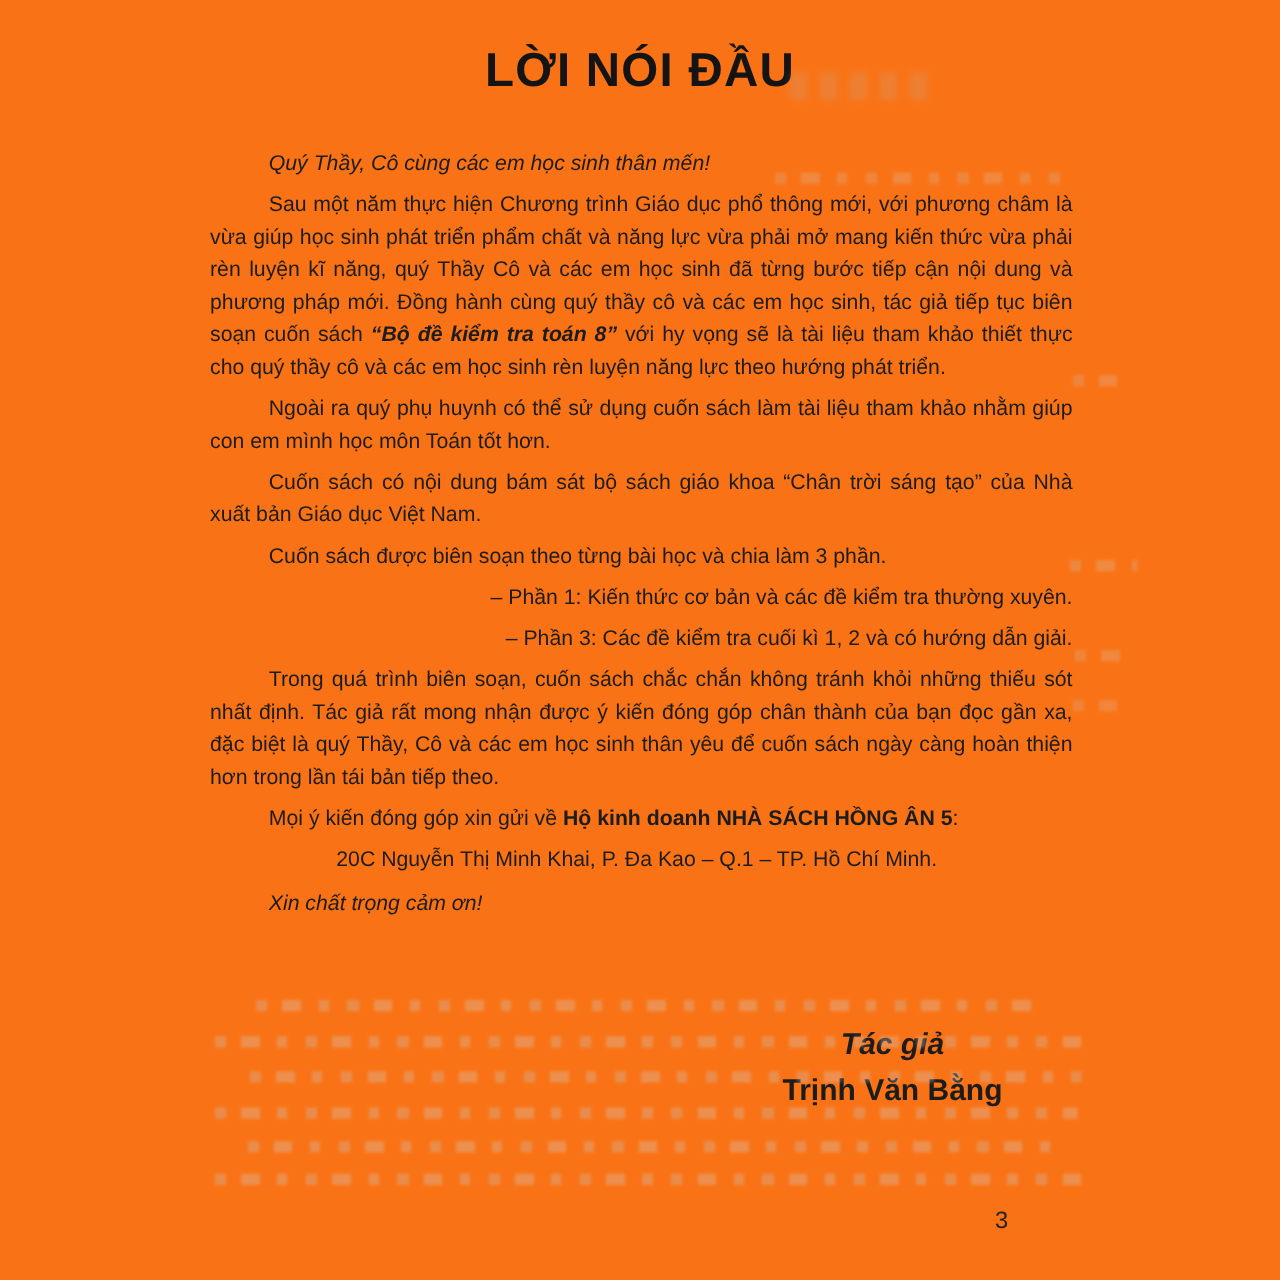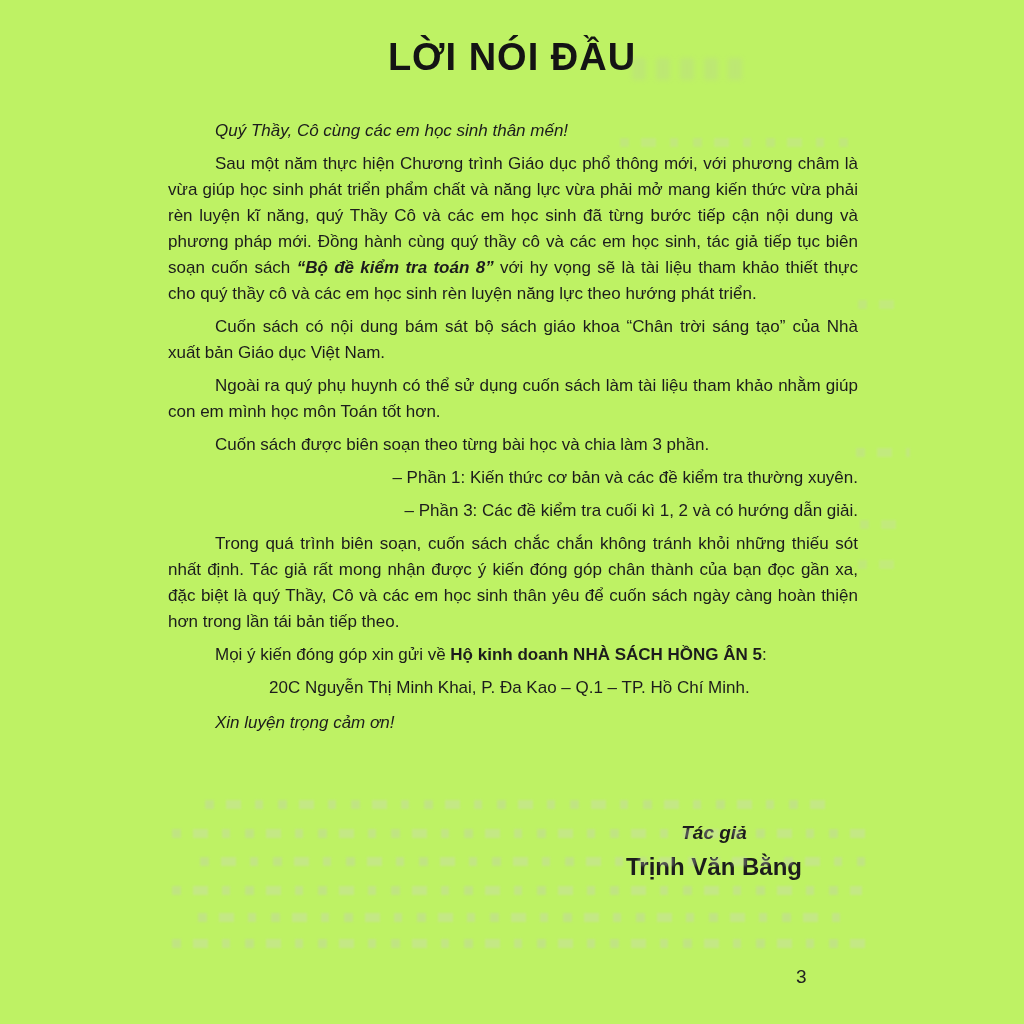--- a/index.html
+++ b/index.html
@@ -11,21 +11,21 @@
     width: 1024px;
     height: 1024px;
     position: relative;
     overflow: hidden;
     font-family: "Liberation Sans", "DejaVu Sans", sans-serif;
     color: #1c1c1c;
   }
   .sheet {
     position: absolute;
     inset: 0;
-    background: #bef264;
+    background: #f97316;
   }
   .page-title {
     position: absolute;
     top: 36px;
     left: 0;
     width: 1024px;
     text-align: center;
     font-size: 38px;
     font-weight: bold;
     letter-spacing: 1px;
@@ -80,21 +80,21 @@
     top: 822px;
     width: 690px;
     text-align: right;
   }
   .signature .sig-inner {
     display: inline-block;
     text-align: center;
     margin-right: 56px;
   }
   .sig-role {
-    font-size: 19px;
+    font-size: 24px;
     font-weight: bold;
     font-style: italic;
     margin-bottom: 9px;
   }
   .sig-name {
     font-size: 24px;
     font-weight: bold;
   }
   .page-number {
     position: absolute;
@@ -129,37 +129,37 @@
 <div class="sheet">
 
   <h1 class="page-title">LỜI NÓI ĐẦU</h1>
 
   <div class="col">
 
     <p class="greeting">Quý Thầy, Cô cùng các em học sinh thân mến!</p>
 
     <p class="para"><span>Sau một năm thực hiện Chương trình Giáo dục phổ thông mới, với phương châm là vừa giúp học sinh phát triển phẩm chất và năng lực vừa phải mở mang kiến thức vừa phải rèn luyện kĩ năng, quý Thầy Cô và các em học sinh đã từng bước tiếp cận nội dung và phương pháp mới. Đồng hành cùng quý thầy cô và các em học sinh, tác giả tiếp tục biên soạn cuốn sách </span><span class="bi">“Bộ đề kiểm tra toán 8”</span><span> với hy vọng sẽ là tài liệu tham khảo thiết thực cho quý thầy cô và các em học sinh rèn luyện năng lực theo hướng phát triển.</span></p>
 
+    <p class="para">Ngoài ra quý phụ huynh có thể sử dụng cuốn sách làm tài liệu tham khảo nhằm giúp con em mình học môn Toán tốt hơn.</p>
+
     <p class="para">Cuốn sách có nội dung bám sát bộ sách giáo khoa “Chân trời sáng tạo” của Nhà xuất bản Giáo dục Việt Nam.</p>
-
-    <p class="para">Ngoài ra quý phụ huynh có thể sử dụng cuốn sách làm tài liệu tham khảo nhằm giúp con em mình học môn Toán tốt hơn.</p>
 
     <p class="para">Cuốn sách được biên soạn theo từng bài học và chia làm 3 phần.</p>
 
     <p class="listline">– Phần 1: Kiến thức cơ bản và các đề kiểm tra thường xuyên.</p>
     <p class="listline">– Phần 3: Các đề kiểm tra cuối kì 1, 2 và có hướng dẫn giải.</p>
 
     <p class="para">Trong quá trình biên soạn, cuốn sách chắc chắn không tránh khỏi những thiếu sót nhất định. Tác giả rất mong nhận được ý kiến đóng góp chân thành của bạn đọc gần xa, đặc biệt là quý Thầy, Cô và các em học sinh thân yêu để cuốn sách ngày càng hoàn thiện hơn trong lần tái bản tiếp theo.</p>
 
     <p class="para"><span>Mọi ý kiến đóng góp xin gửi về </span><span class="b">Hộ kinh doanh NHÀ SÁCH HỒNG ÂN 5</span><span>:</span></p>
 
     <p class="addr-line">20C Nguyễn Thị Minh Khai, P. Đa Kao – Q.1 – TP. Hồ Chí Minh.</p>
 
 
-    <p class="thanks-line">Xin luyện trọng cảm ơn!</p>
+    <p class="thanks-line">Xin chất trọng cảm ơn!</p>
 
   </div>
 
   <div class="signature">
     <div class="sig-inner">
       <div class="sig-role">Tác giả</div>
       <div class="sig-name">Trịnh Văn Bằng</div>
     </div>
   </div>
 

